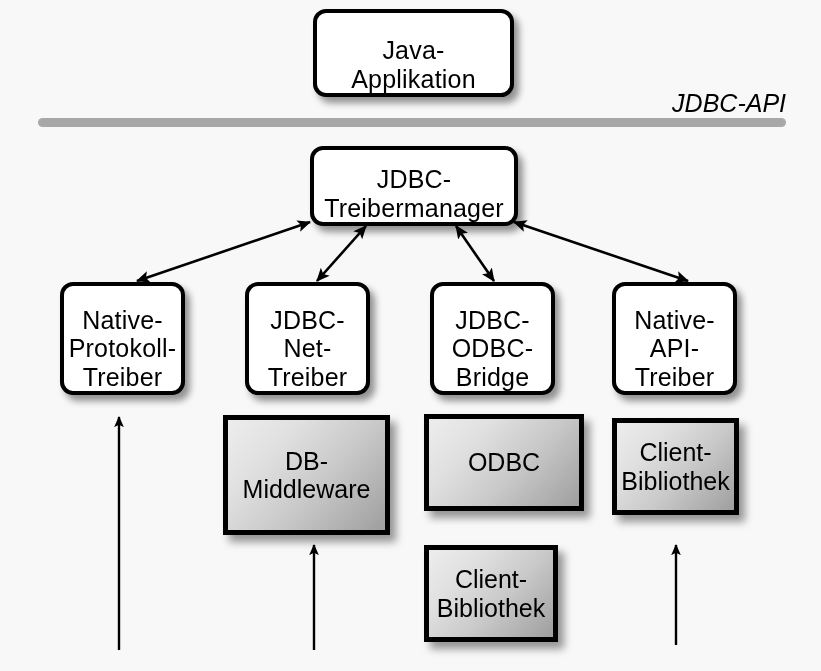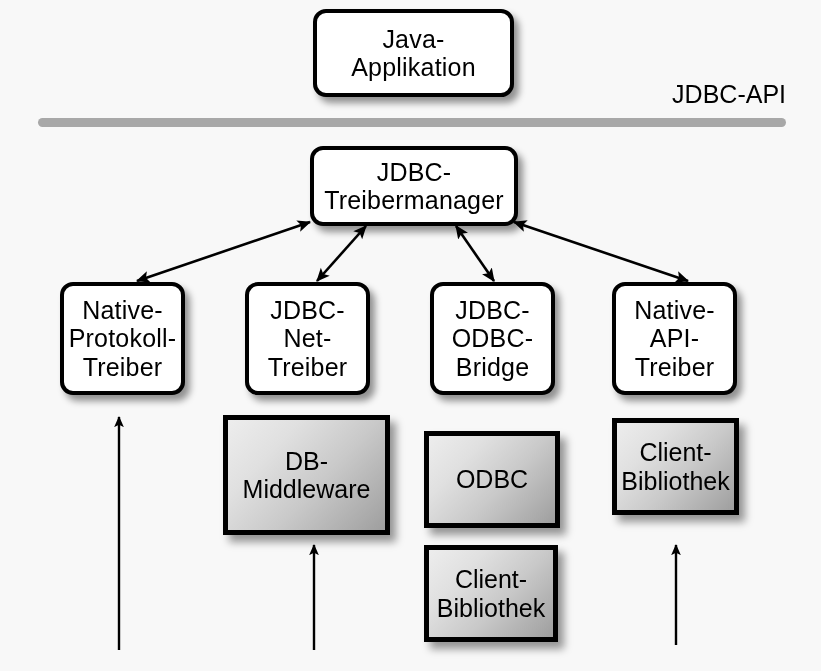--- a/index.html
+++ b/index.html
@@ -38,20 +38,21 @@
     z-index: 3;
   }
   
   .node.rounded {
     background: #ffffff;
     border: 4px solid #000000;
     border-radius: 13px;
     box-shadow: 5px 6px 7px rgba(0,0,0,0.42);
     font-size: 25px;
     letter-spacing: 0.2px;
+    align-items: flex-end;
   }
   
   .node.grayblock {
     background: linear-gradient(133deg, #ededed 0%, #e0e0e0 28%, #c9c9c9 58%, #ababab 88%, #9e9e9e 100%);
     border: 5px solid #000000;
     border-radius: 0;
     box-shadow: 6px 7px 8px rgba(0,0,0,0.40);
     font-size: 25px;
   }
   .api-label {
@@ -96,21 +97,21 @@
     <line x1="314" y1="650" x2="314" y2="545" stroke="#000" stroke-width="2.4" marker-end="url(#ahv)"></line>
 
     <line x1="676" y1="645" x2="676" y2="545" stroke="#000" stroke-width="2.4" marker-end="url(#ahv)"></line>
   </svg>
 
   <div class="node rounded" style="left:313px; top:9px; width:201px; height:88px;">
     <span>Java-
 Applikation</span>
   </div>
 
-  <div class="api-label" style="right:35px; top:80px;">JDBC-API</div>
+  <div class="api-label" style="right:35px; top:89px;font-style:italic;">JDBC-API</div>
   <div class="api-rule" style="left:38px; top:118px; width:748px; height:9px;"></div>
 
   <div class="node rounded" style="left:310px; top:146px; width:208px; height:80px;">
     <span>JDBC-
 Treibermanager</span>
   </div>
 
   <div class="node rounded" style="left:60px; top:282px; width:125px; height:113px;">
     <span>Native-
 Protokoll-
@@ -133,21 +134,21 @@
     <span>Native-
 API-
 Treiber</span>
   </div>
 
   <div class="node grayblock" style="left:223px; top:415px; width:167px; height:120px;">
     <span>DB-
 Middleware</span>
   </div>
 
-  <div class="node grayblock" style="left:424px; top:431px; width:136px; height:97px;">
+  <div class="node grayblock" style="left:424px; top:414px; width:160px; height:97px;">
     <span>ODBC</span>
   </div>
 
   <div class="node grayblock" style="left:612px; top:418px; width:127px; height:97px;">
     <span>Client-
 Bibliothek</span>
   </div>
 
   <div class="node grayblock" style="left:424px; top:545px; width:134px; height:97px;">
     <span>Client-

